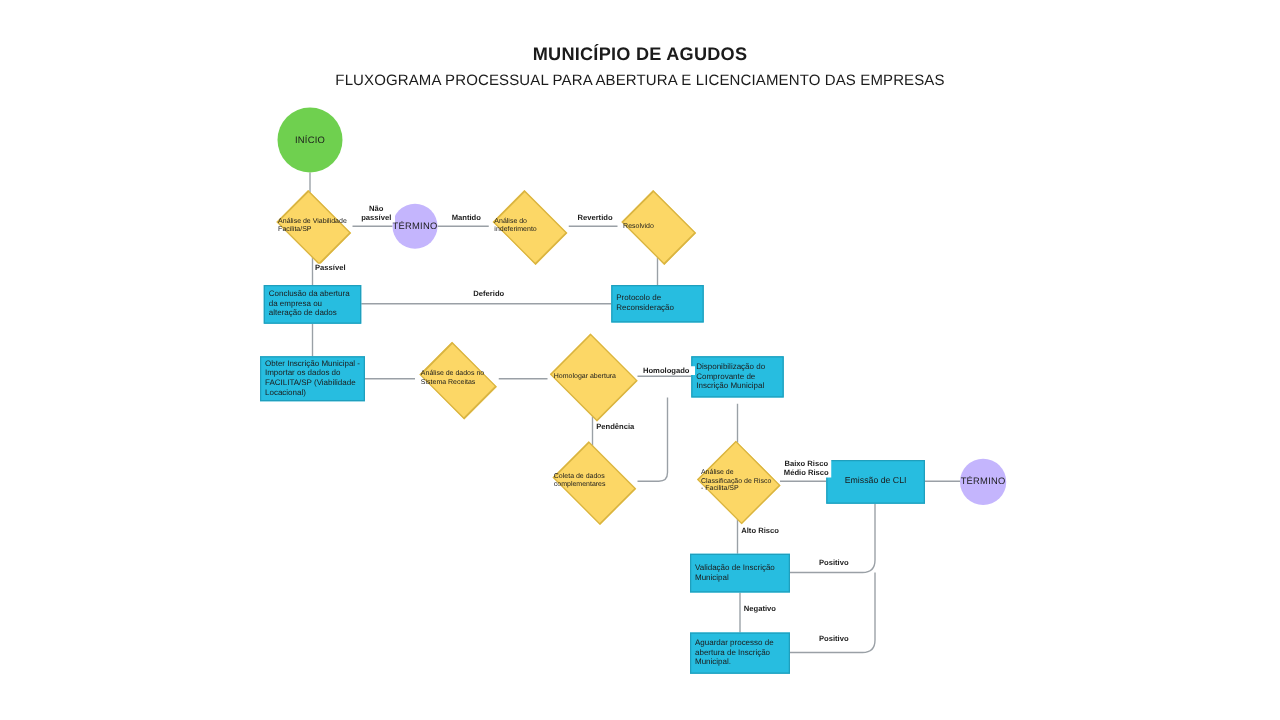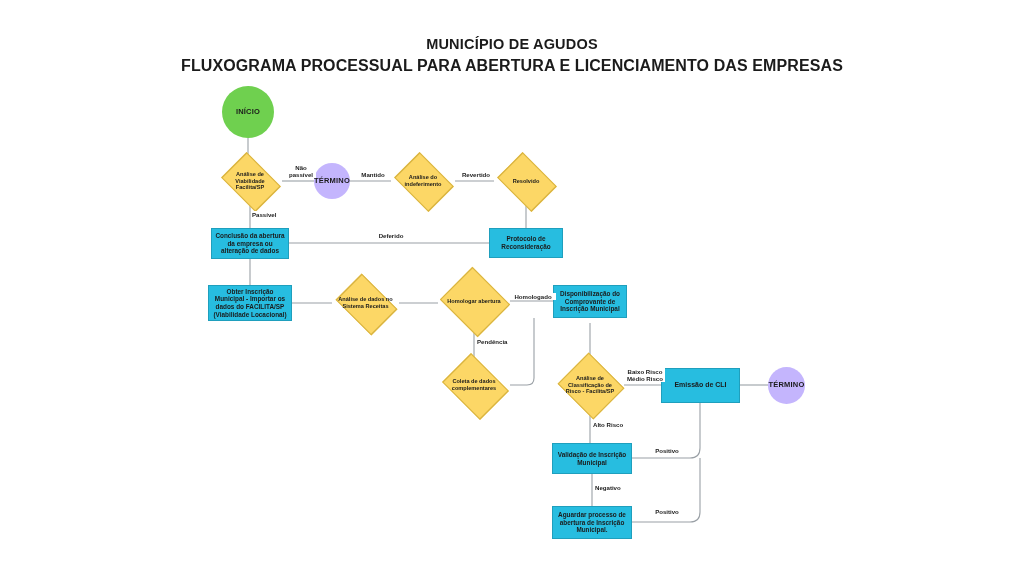--- a/index.html
+++ b/index.html
@@ -31,22 +31,22 @@
     font-weight: bold;
     letter-spacing: .2px;
     color: #1b1b1b;
   }
   .title-sub {
     position: absolute;
     left: 0;
     top: 57px;
     width: 1024px;
     text-align: center;
-    font-size: 16px;
-    font-weight: bold;
+    font-size: 12px;
+    font-weight: normal;
     letter-spacing: .1px;
     color: #1b1b1b;
   }
 
   
   #links {
     position: absolute;
     left: 0;
     top: 0;
     width: 1024px;
@@ -58,23 +58,22 @@
     stroke-width: 1.1;
   }
 
   
   .node {
     position: absolute;
     box-sizing: border-box;
     display: flex;
     align-items: center;
     justify-content: center;
-    text-align: center;
     line-height: 1.18;
-    font-weight: bold;
+    font-weight: normal;
     color: #1b1b1b;
   }
 
   
   .node.ellipse {
     border-radius: 50%;
     font-size: 7.5px;
     letter-spacing: .2px;
   }
   .node.start { background: #6FD04F; }

